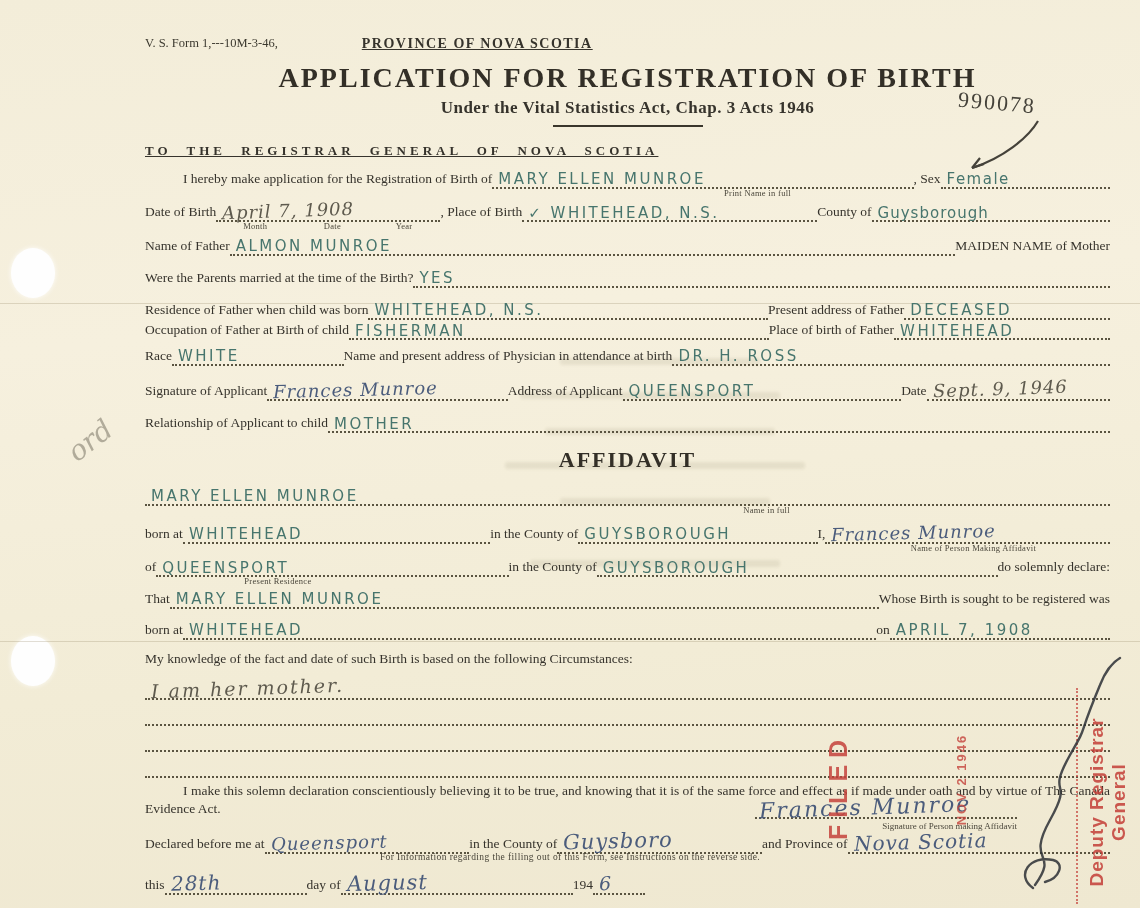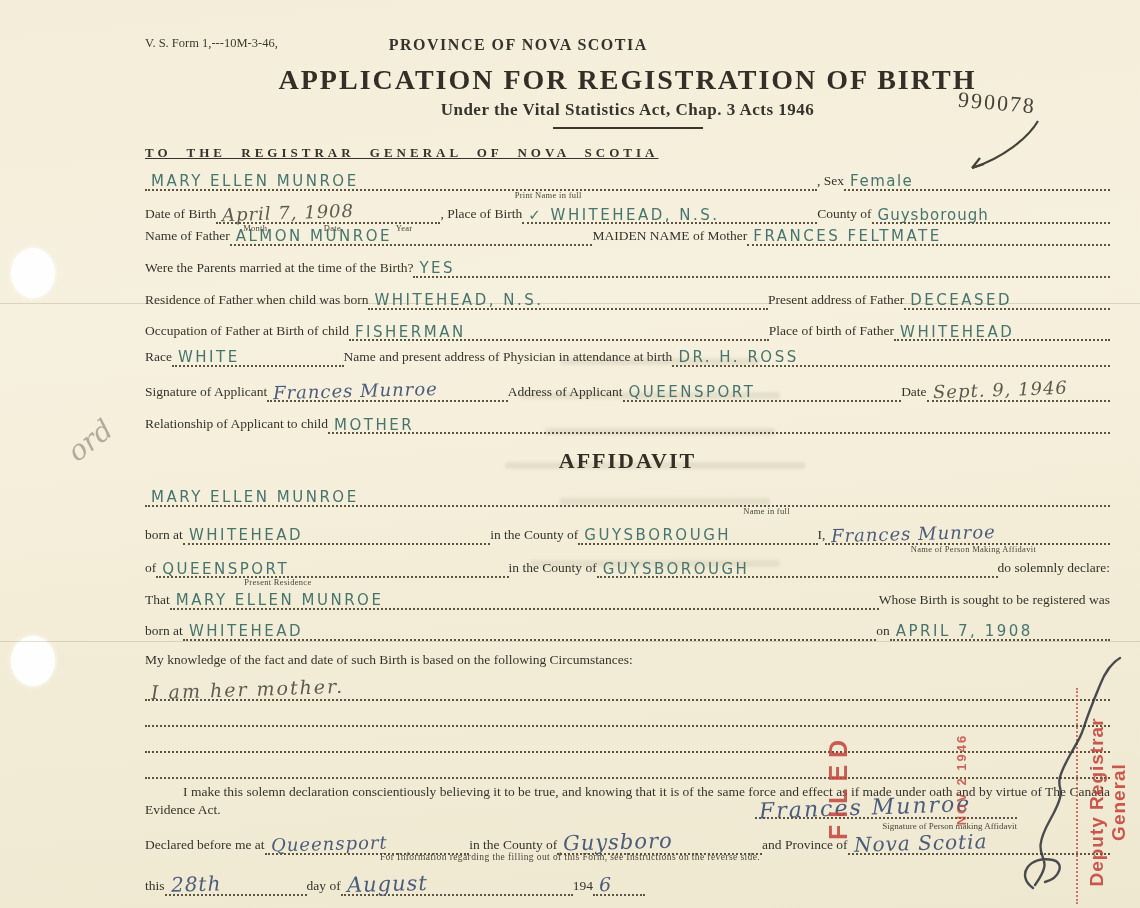--- a/index.html
+++ b/index.html
@@ -3,21 +3,21 @@
 <meta charset="utf-8">
 <style>
   html,body{margin:0;padding:0;}
   body{width:1140px;height:908px;overflow:hidden;background:#888;}
   .page{position:relative;width:1140px;height:908px;
         background:linear-gradient(175deg,#f3edd9 0%,#f6f0de 35%,#f2ecd6 70%,#efe8d1 100%);
         font-family:"Liberation Serif",serif;color:#36332c;overflow:hidden;}
   .content{position:absolute;left:145px;top:36px;width:965px;}
   .hdr-row{display:flex;align-items:flex-start;}
   .formno{font-size:12.5px;color:#3c392f;}
-  .province{font-size:16px;letter-spacing:1.5px;font-weight:700;margin-left:111px;}
+  .province{font-size:14px;letter-spacing:1.5px;font-weight:700;margin-left:84px;text-decoration:underline;}
   .title{text-align:center;font-size:28px;font-weight:700;letter-spacing:2px;color:#332f27;margin-top:10px;}
   .subtitle{text-align:center;font-size:17px;font-weight:700;letter-spacing:.5px;margin-top:4px;}
   .rule{width:150px;height:2px;background:#3a362c;margin:7px auto 0 auto;}
   .addressee{font-size:13px;font-weight:700;letter-spacing:4px;word-spacing:8px;margin-top:16px;text-decoration:underline;}
   .line{display:flex;align-items:flex-end;white-space:nowrap;font-size:13.5px;line-height:1.25;}
   .lbl{flex:0 0 auto;padding-bottom:1px;}
   .blank{flex:1 1 auto;border-bottom:2px dotted #5a5441;position:relative;display:flex;align-items:center;padding:0 6px;min-width:20px;overflow:visible;}
   .val{transform:translateY(2px);white-space:nowrap;}
   .hw-print{font-family:"DejaVu Sans",sans-serif;font-size:13.5px;letter-spacing:2.5px;color:#47756d;}
   .hw-print.big{font-size:15px;}
@@ -66,20 +66,21 @@
       <span class="formno">V. S. Form 1,---10M-3-46,</span>
       <span class="province">PROVINCE OF NOVA SCOTIA</span>
     </div>
     <div class="title">APPLICATION FOR REGISTRATION OF BIRTH</div>
     <div class="subtitle">Under the Vital Statistics Act, Chap. 3 Acts 1946</div>
     <div class="rule"></div>
 
     <div class="addressee" style="margin-top:16px">TO THE REGISTRAR GENERAL OF NOVA SCOTIA</div>
 
     <div class="line" style="margin-top:9px">
+      <span class="lbl" style="padding-left:38px">I hereby make application for the Registration of Birth of</span>
       <span class="blank" style="flex:2.6">
         <span class="val hw-print big">MARY ELLEN MUNROE</span>
         <span class="hint" style="left:55%">Print Name in full</span>
       </span>
       <span class="lbl">, Sex</span>
       <span class="blank" style="flex:1">
         <span class="val hw-print big" style="letter-spacing:1.5px">Female</span>
       </span>
     </div>
 
@@ -94,50 +95,47 @@
       <span class="lbl">, Place of Birth</span>
       <span class="blank" style="flex:2">
         <span class="val hw-print big">✓ WHITEHEAD, N.S.</span>
       </span>
       <span class="lbl">County of</span>
       <span class="blank" style="flex:1.6">
         <span class="val hw-print big" style="letter-spacing:1px;text-transform:none">Guysborough</span>
       </span>
     </div>
 
-    <div class="line" style="margin-top:1px">
+    <div class="line" style="margin-top:13px">
       <span class="lbl">Name of Father</span>
       <span class="blank" style="flex:1.5">
         <span class="val hw-print big">ALMON MUNROE</span>
       </span>
       <span class="lbl">MAIDEN NAME of Mother</span>
-      <span class="blank" style="flex:1.5">
-        <span class="val hw-print big">FRANCES FELTMATE</span>
-      </span>
     </div>
 
     <div class="line" style="margin-top:11px">
       <span class="lbl">Were the Parents married at the time of the Birth?</span>
       <span class="blank">
         <span class="val hw-print big">YES</span>
       </span>
     </div>
 
     <div class="line" style="margin-top:11px">
       <span class="lbl">Residence of Father when child was born</span>
       <span class="blank" style="flex:1.6">
         <span class="val hw-print big">WHITEHEAD, N.S.</span>
       </span>
       <span class="lbl">Present address of Father</span>
       <span class="blank" style="flex:0.8">
         <span class="val hw-print big">DECEASED</span>
       </span>
     </div>
 
-    <div class="line" style="margin-top:11px">
+    <div class="line" style="">
       <span class="lbl">Occupation of Father at Birth of child</span>
       <span class="blank" style="flex:1.6">
         <span class="val hw-print big">FISHERMAN</span>
       </span>
       <span class="lbl">Place of birth of Father</span>
       <span class="blank" style="flex:0.8">
         <span class="val hw-print big">WHITEHEAD</span>
       </span>
     </div>
 

